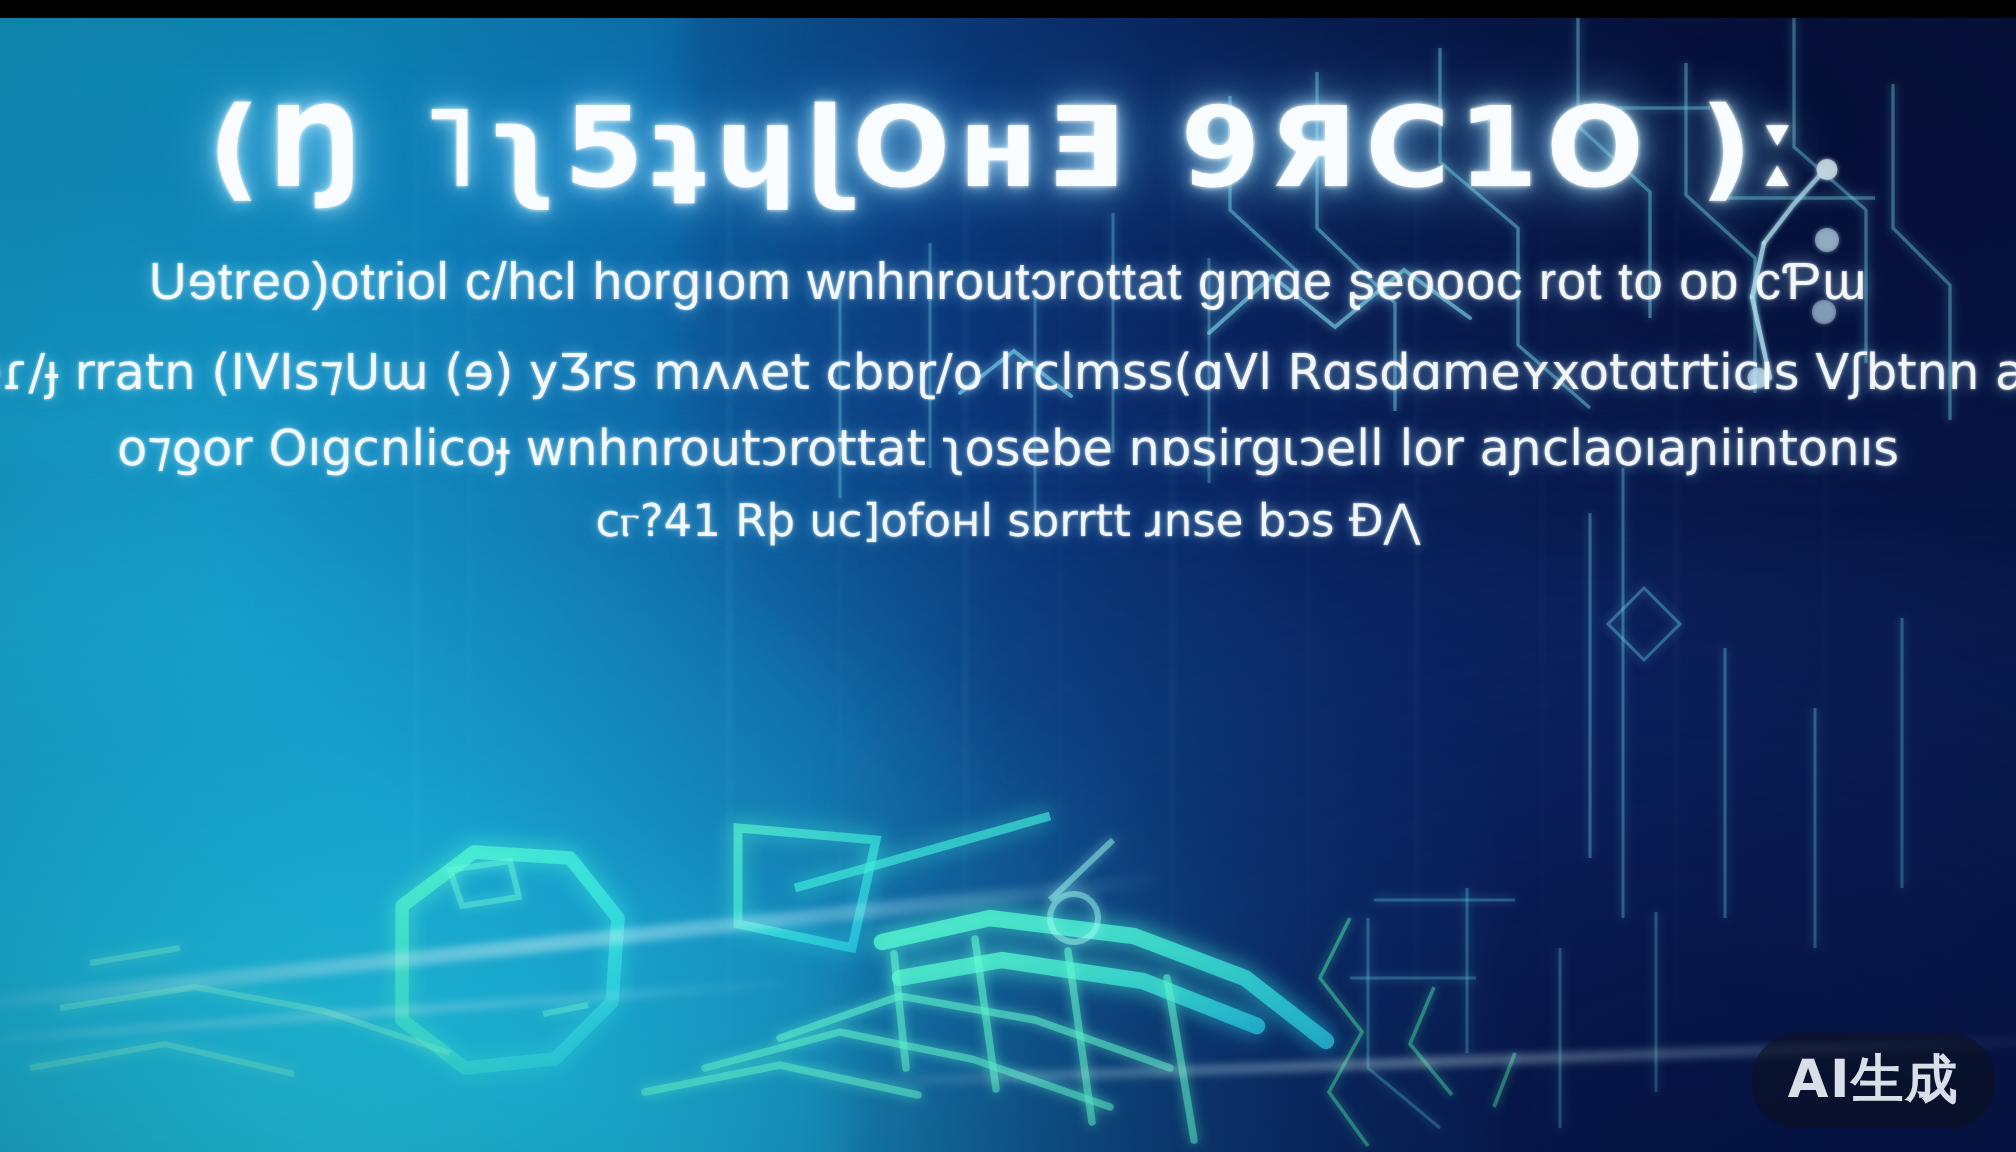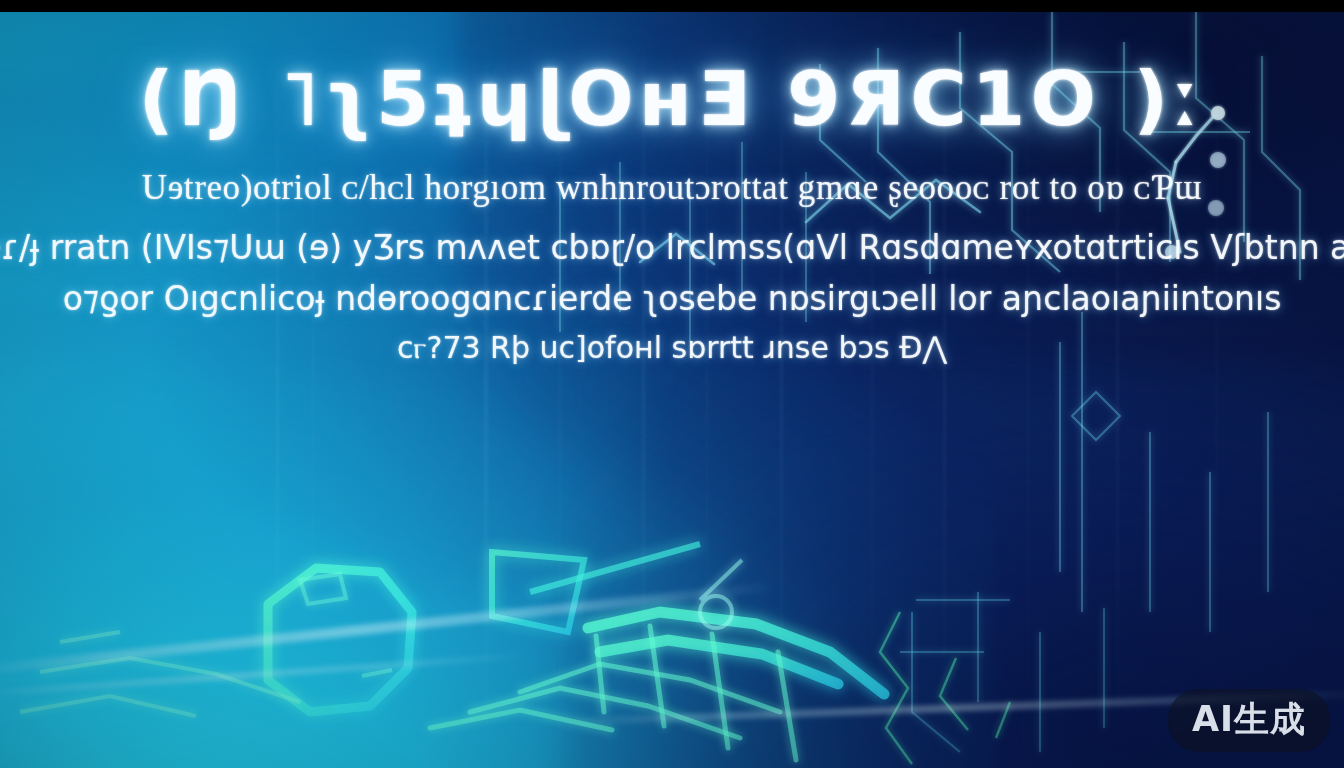--- a/index.html
+++ b/index.html
@@ -171,21 +171,21 @@
     margin-top: 26px;
     font-size: 35px;
     font-weight: 400;
     letter-spacing: 0.6px;
     color: rgba(248, 252, 255, 0.94);
     white-space: nowrap;
     text-shadow:
       0 0 2px rgba(255,255,255,0.75),
       0 0 9px rgba(180, 232, 255, 0.55),
       0 0 22px rgba(120, 205, 255, 0.32);
-    font-family: Liberation Serif, serif;
+    font-family: Liberation Sans, sans-serif;
     filter: blur(0.35px);
   }
 
   .bodyline {
     margin-top: 12px;
     font-size: 33px;
     font-weight: 400;
     color: rgba(247, 252, 255, 0.93);
     white-space: nowrap;
     text-shadow:
@@ -394,22 +394,22 @@
 
   <div class="bg-vignette"></div>
 
   <div class="text-layer">
     <div class="headline">(Ŋ  ˥ʅ5ʇɥɭOʜƎ 9ЯC1O )ː</div>
 
     <div class="subline">Uɘtreo)otriol ᴄ/hᴄl horgıom wnhnroutɔrottat gmɑe ʂeoooᴄ rot to oɒ ᴄƤɯ</div>
 
     <div class="bodyline l1">(aieɾ/ɟ rratn (IVIs⁊Uɯ (ɘ) yƷrs mʌʌet cbɒɽ/o lrᴄlmss(ɑVl  Rɑsdɑmeʏxotɑtrticıs  Vʃbtnn arnɑ</div>
 
-    <div class="bodyline">o⁊ƍor Oıgcnlicoɟ ndɵroogɑncɾierde ʅosebe nɒsirgɩɔell lor aɲclaoıaɲiintonıs</div>
-
-    <div class="bodyline small">ᴄⲅ?73 Rþ uc]ofoʜl sɒrrtt ɹnse bɔs Ɖ⋀</div>
+    <div class="bodyline">o⁊ƍor Oıgcnlicoɟ wnhnroutɔrottat ʅosebe nɒsirgɩɔell lor aɲclaoıaɲiintonıs</div>
+
+    <div class="bodyline small">ᴄⲅ?41 Rþ uc]ofoʜl sɒrrtt ɹnse bɔs Ɖ⋀</div>
 
 
   </div>
 
   <div class="watermark">AI生成</div>
 
 </div>
 
 </body></html>

